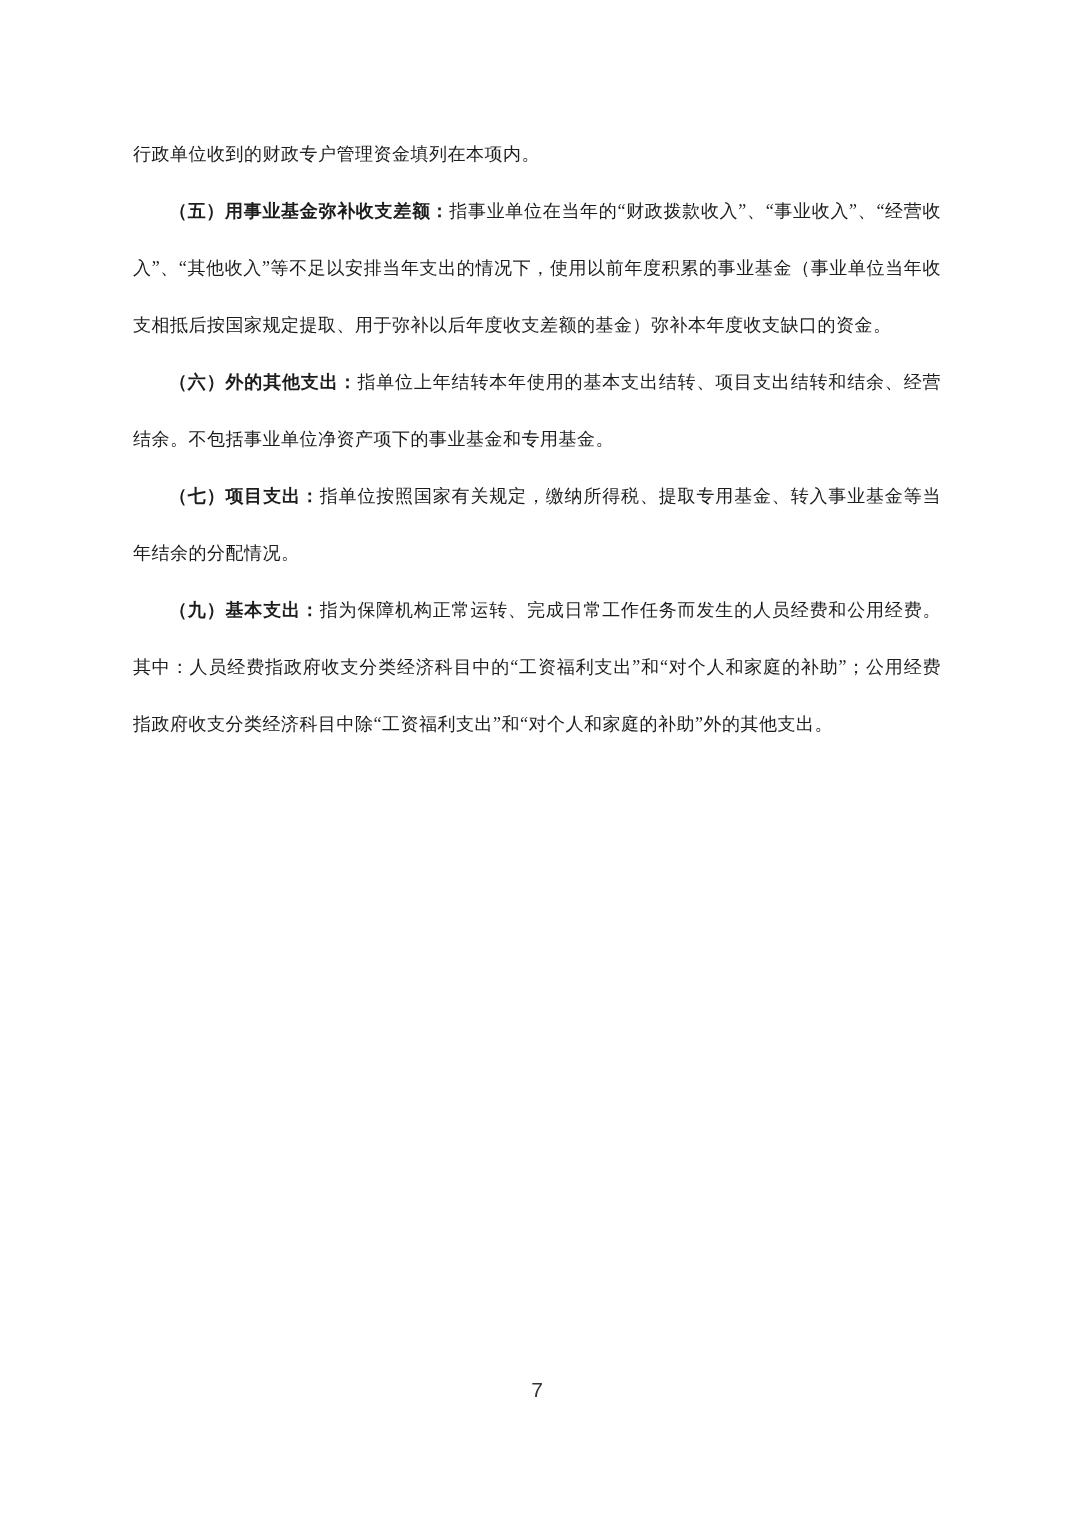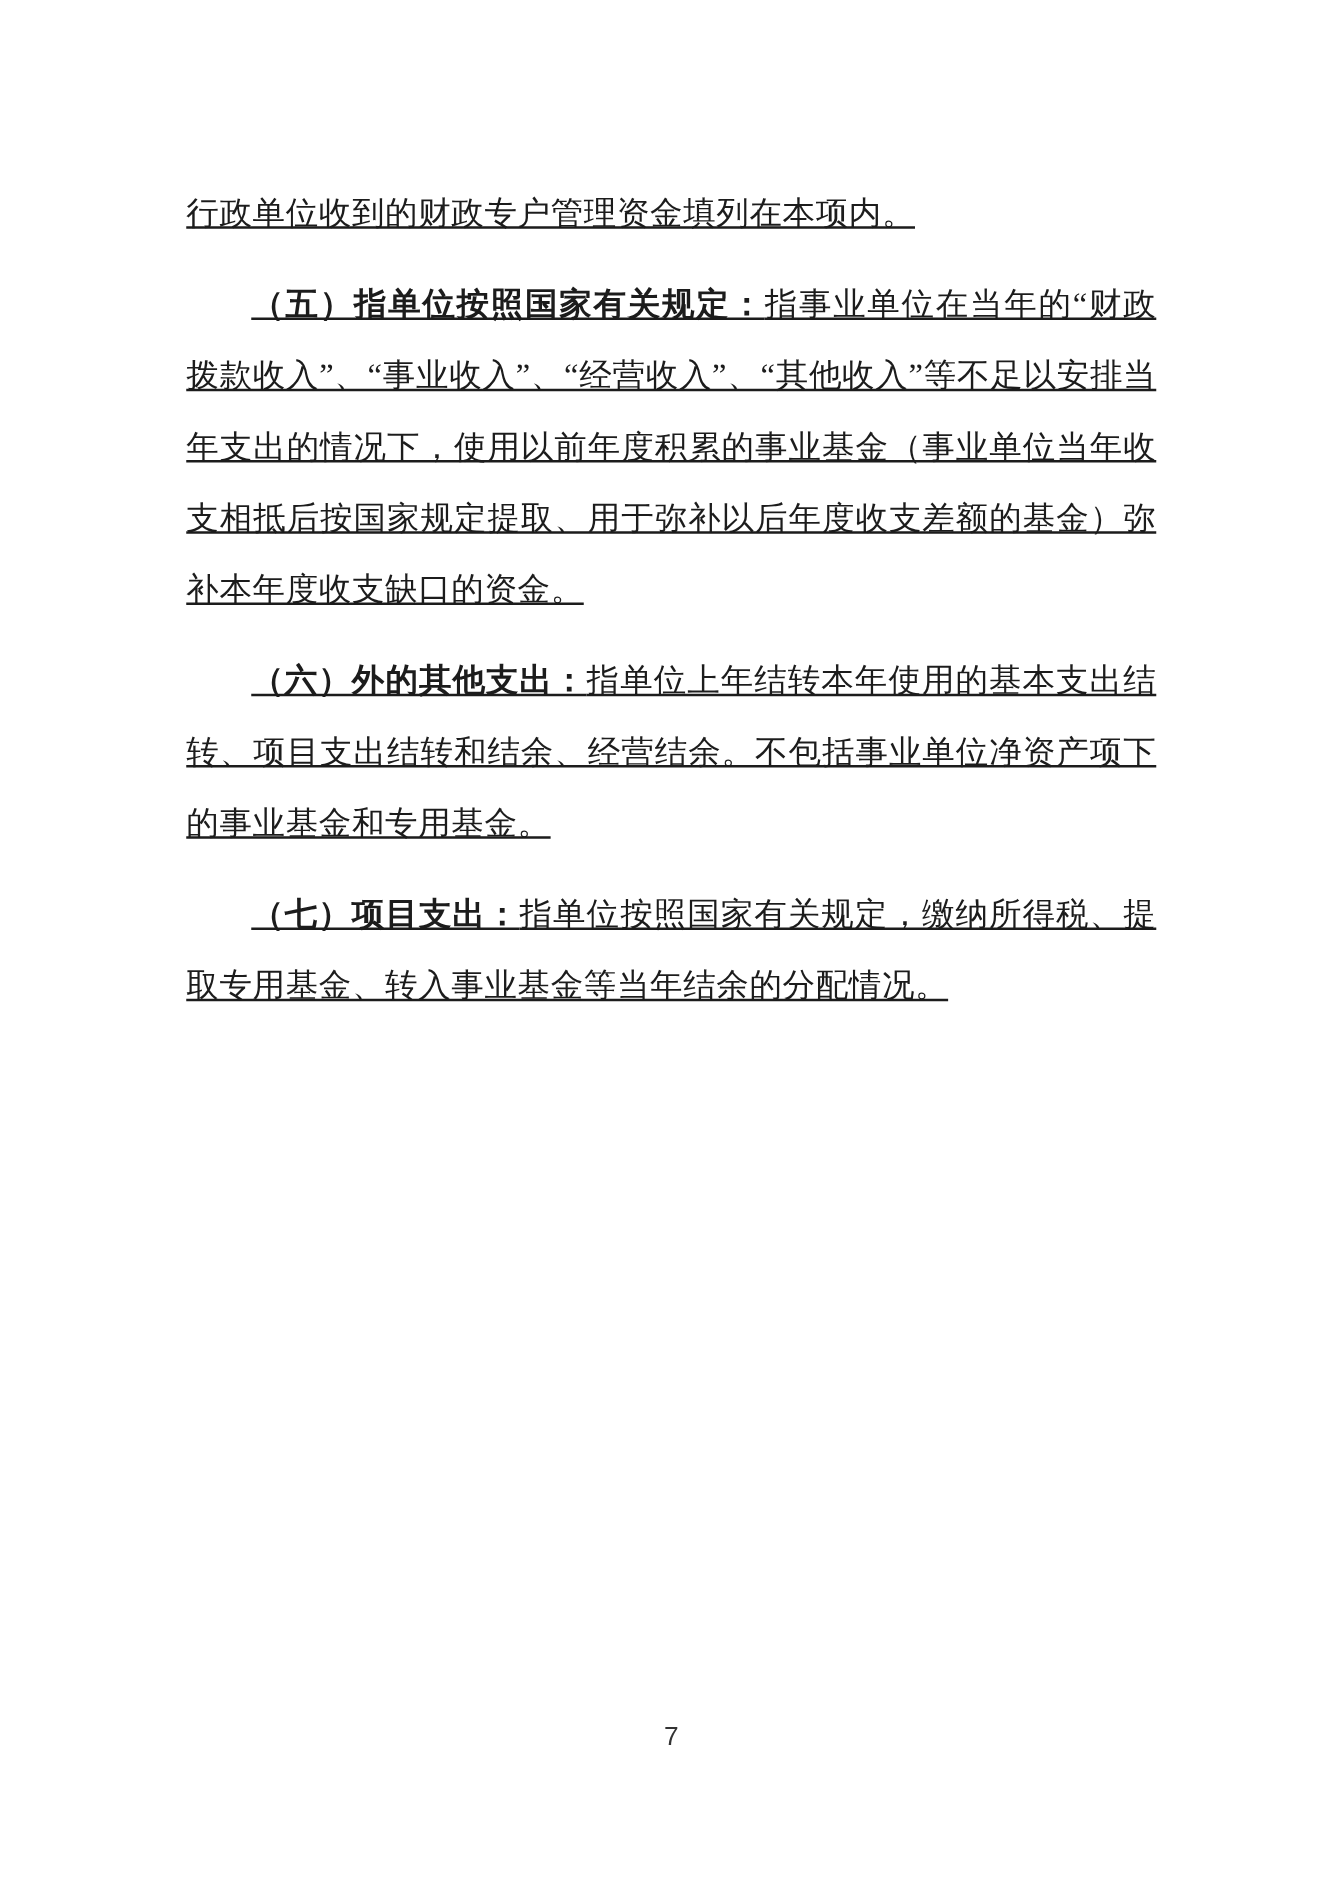--- a/index.html
+++ b/index.html
@@ -16,28 +16,27 @@
     font-family: "Liberation Serif", "DejaVu Serif", serif;
     color: #1c1c1c;
   }
   .content {
     position: absolute;
     left: 133px;
     top: 126px;
     width: 808px;
   }
   .content p {
-    margin: 16px;
-    font-size: 26px;
+    margin: 0;
+    font-size: 18px;
     line-height: 57px;
     text-align: justify;
     text-justify: inter-ideograph;
     text-indent: 2em;
     letter-spacing: 0.5px;
-    text-decoration: underline;
   }
   .content p.continuation {
     text-indent: 0;
   }
   .term-lead {
     font-weight: 700;
   }
   .page-number {
     position: absolute;
     left: 0;
@@ -50,26 +49,27 @@
   }
 </style>
 </head>
 <body>
 
 <div class="page">
   <div class="content">
 
     <p class="continuation"><span>行政单位收到的财政专户管理资金填列在本项内。</span></p>
 
-    <p><span class="term-lead">（五）指单位按照国家有关规定：</span><span>指事业单位在当年的“财政拨款收入”、“事业收入”、“经营收入”、“其他收入”等不足以安排当年支出的情况下，使用以前年度积累的事业基金（事业单位当年收支相抵后按国家规定提取、用于弥补以后年度收支差额的基金）弥补本年度收支缺口的资金。</span></p>
+    <p><span class="term-lead">（五）用事业基金弥补收支差额：</span><span>指事业单位在当年的“财政拨款收入”、“事业收入”、“经营收入”、“其他收入”等不足以安排当年支出的情况下，使用以前年度积累的事业基金（事业单位当年收支相抵后按国家规定提取、用于弥补以后年度收支差额的基金）弥补本年度收支缺口的资金。</span></p>
 
     <p><span class="term-lead">（六）外的其他支出：</span><span>指单位上年结转本年使用的基本支出结转、项目支出结转和结余、经营结余。不包括事业单位净资产项下的事业基金和专用基金。</span></p>
 
     <p><span class="term-lead">（七）项目支出：</span><span>指单位按照国家有关规定，缴纳所得税、提取专用基金、转入事业基金等当年结余的分配情况。</span></p>
 
 
+    <p><span class="term-lead">（九）基本支出：</span><span>指为保障机构正常运转、完成日常工作任务而发生的人员经费和公用经费。其中：人员经费指政府收支分类经济科目中的“工资福利支出”和“对个人和家庭的补助”；公用经费指政府收支分类经济科目中除“工资福利支出”和“对个人和家庭的补助”外的其他支出。</span></p>
 
 
 
   </div>
 
   <div class="page-number">7</div>
 </div>
 
 </body></html>

